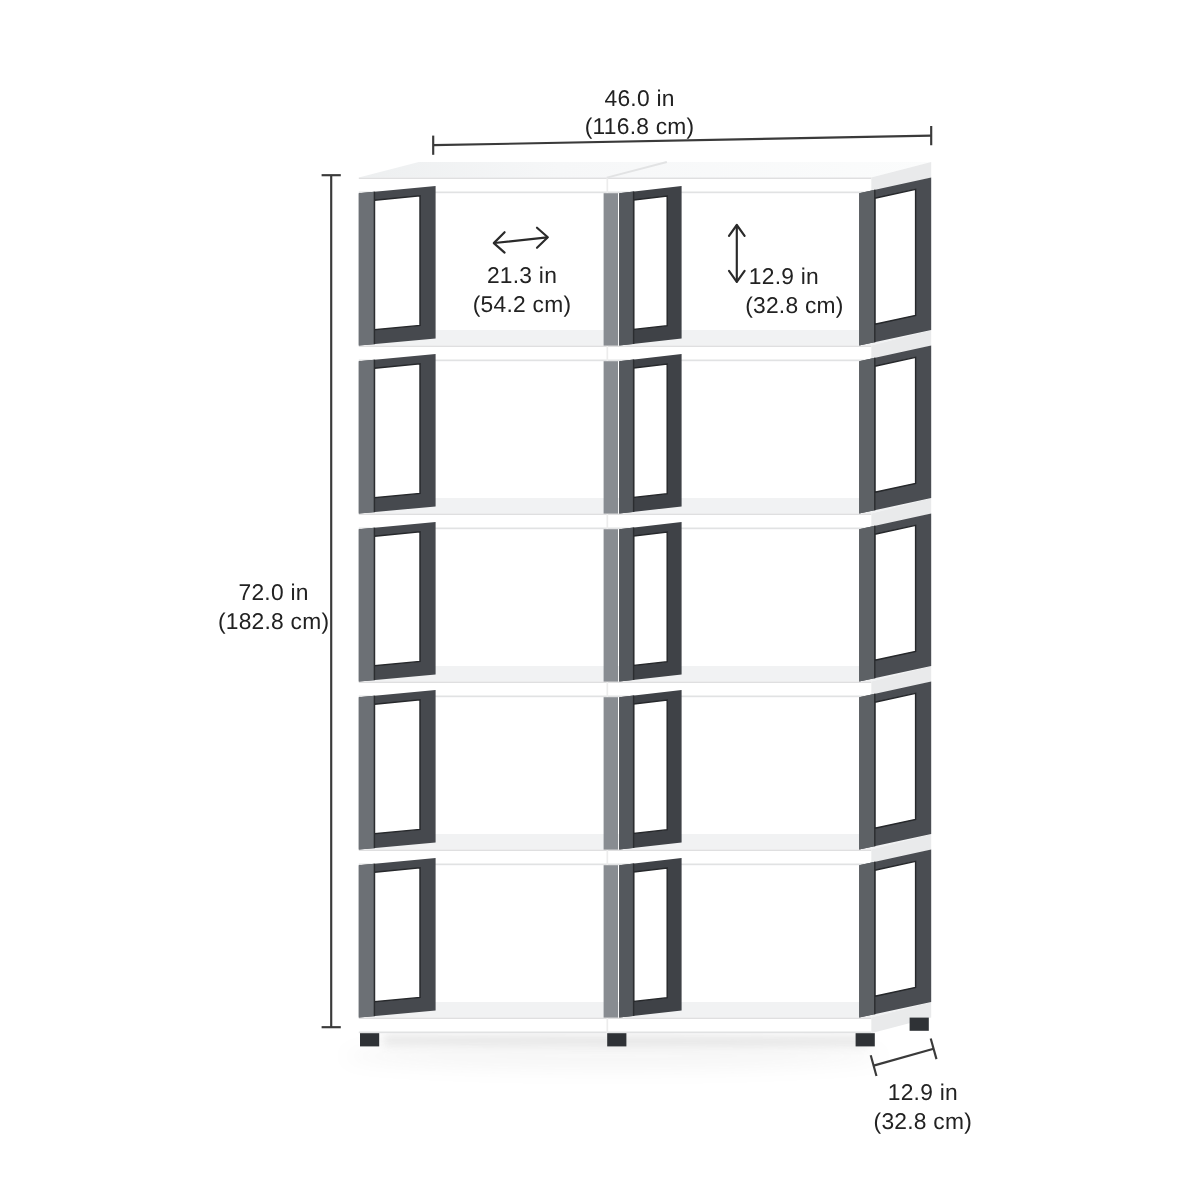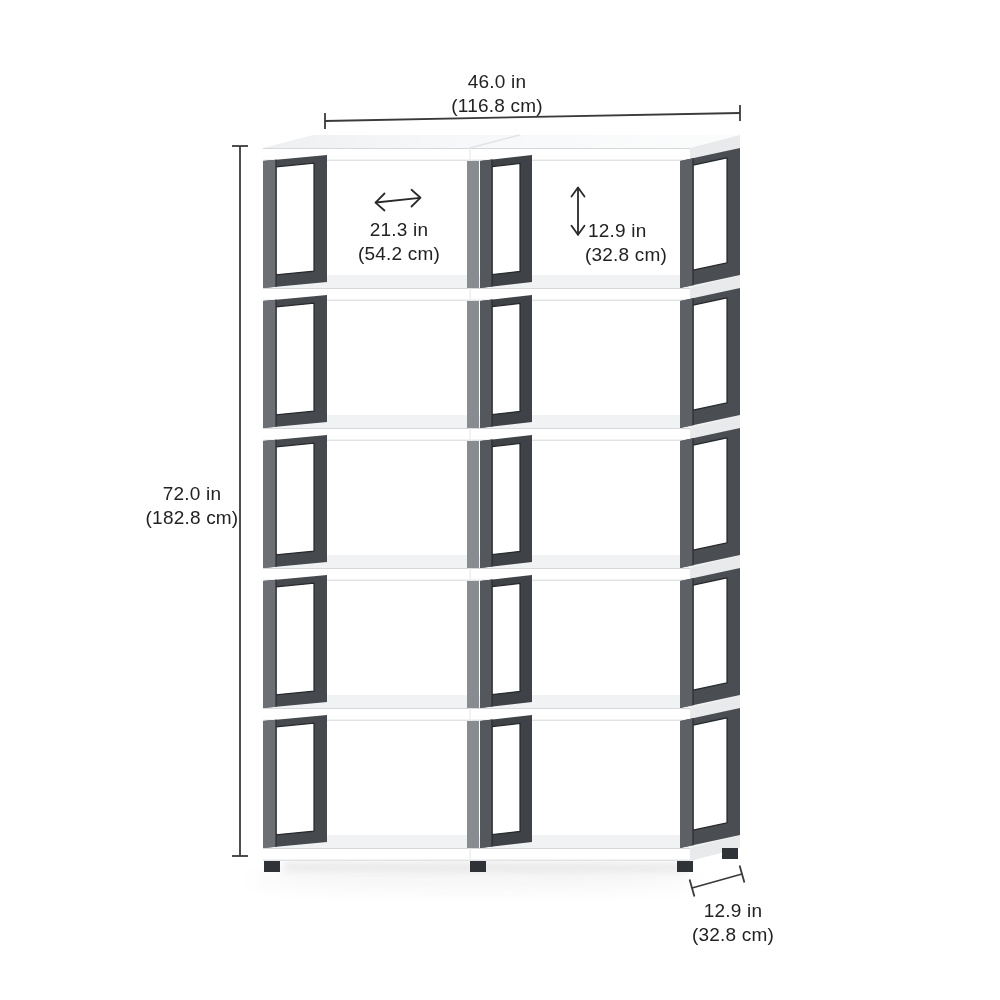--- a/index.html
+++ b/index.html
@@ -1,17 +1,17 @@
 <!DOCTYPE html>
 <html><head>
 <meta charset="utf-8">
 <style>
   html,body{margin:0;padding:0;background:#ffffff;}
   .stage{position:relative;width:808px;height:1000px;background:#ffffff;overflow:hidden;
-         font-family:"Liberation Sans", sans-serif;}
+         font-family:"Liberation Sans", sans-serif;padding-left:36px;}
   svg{display:block;}
   .dim-line{stroke:#3a3a3a;stroke-width:1.8;fill:none;}
   .arrow{stroke:#2a2a2a;stroke-width:1.8;fill:none;stroke-linecap:round;stroke-linejoin:round;}
   .lbl{font-family:"Liberation Sans", sans-serif;font-size:19px;fill:#222222;font-weight:500;letter-spacing:.2px;}
 </style>
 </head>
 <body>
 
 <div class="stage">
   <svg width="1000" height="1000" viewBox="0 0 1000 1000">

